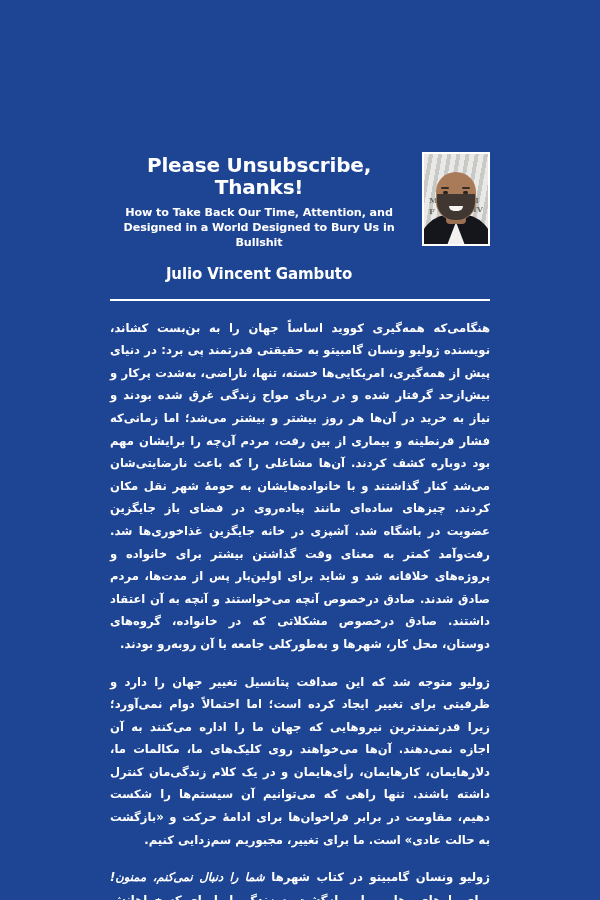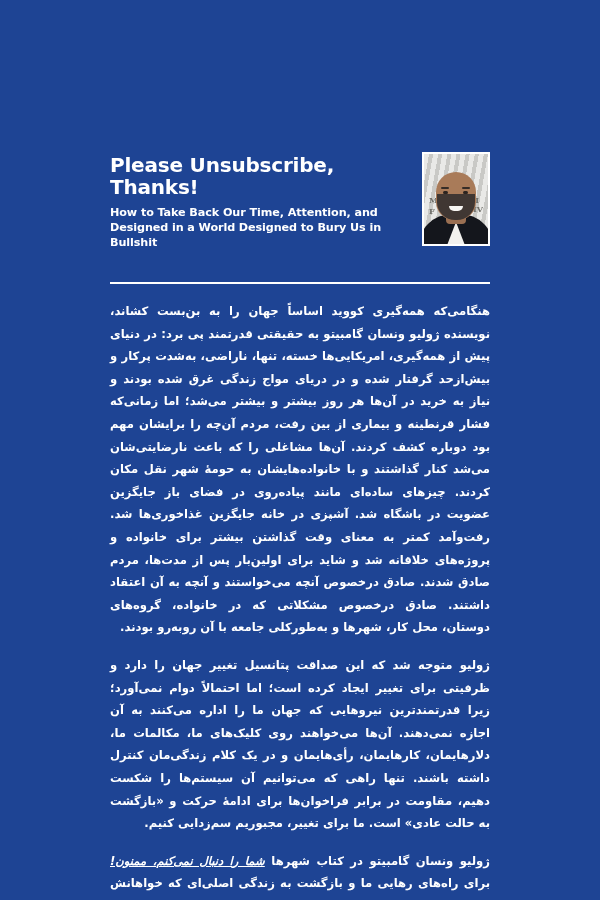--- a/index.html
+++ b/index.html
@@ -162,21 +162,21 @@
     width: 8px;
     height: 2px;
     background: #352c27;
     border-radius: 2px;
   }
   .brow.l { left: 50%; margin-left: -15px; }
   .brow.r { left: 50%; margin-left: 6px; }
 
   .titles {
     direction: ltr;
-    text-align: left;
+    text-align: center;
     color: #ffffff;
     padding-top: 2px;
     flex: 1 1 auto;
   }
   .book-title {
     font-size: 20px;
     font-weight: bold;
     line-height: 1.12;
     letter-spacing: -0.2px;
     margin: 0 0 6px 0;
@@ -215,21 +215,20 @@
     font-weight: bold;
   }
   .body-fa p {
     margin: 0 0 15px 0;
     text-align: justify;
     text-align-last: right;
   }
   .body-fa p:last-child { margin-bottom: 0; }
   .body-fa .cited {
     font-style: italic;
-    text-decoration: underline;
   }
 </style>
 </head>
 <body>
 
 <div class="cover">
   <div class="content">
 
     <div class="header">
 
@@ -253,20 +252,21 @@
             <div class="eye r"></div>
             <div class="brow l"></div>
             <div class="brow r"></div>
           </div>
         </div>
       </div>
 
       <div class="titles">
         <h1 class="book-title">Please Unsubscribe, Thanks!</h1>
         <p class="book-subtitle">How to Take Back Our Time, Attention, and Designed in a World Designed to Bury Us in Bullshit</p>
+        <p class="book-author">Julio Vincent Gambuto</p>
       </div>
 
     </div>
 
     <div class="rule top"></div>
 
     <div class="body-fa">
       <p>هنگامی‌که همه‌گیری کووید اساساً جهان را به بن‌بست کشاند، نویسنده ژولیو ونسان گامبیتو به حقیقتی قدرتمند پی برد: در دنیای پیش از همه‌گیری، امریکایی‌ها خسته، تنها، ناراضی، به‌شدت پرکار و بیش‌ازحد گرفتار شده و در دریای مواج زندگی غرق شده بودند و نیاز به خرید در آن‌ها هر روز بیشتر و بیشتر می‌شد؛ اما زمانی‌که فشار قرنطینه و بیماری از بین رفت، مردم آن‌چه را برایشان مهم بود دوباره کشف کردند. آن‌ها مشاغلی را که باعث نارضایتی‌شان می‌شد کنار گذاشتند و با خانواده‌هایشان به حومهٔ شهر نقل مکان کردند. چیزهای ساده‌ای مانند پیاده‌روی در فضای باز جایگزین عضویت در باشگاه شد. آشپزی در خانه جایگزین غذاخوری‌ها شد. رفت‌و‌آمد کمتر به معنای وقت گذاشتن بیشتر برای خانواده و پروژه‌های خلاقانه شد و شاید برای اولین‌بار پس از مدت‌ها، مردم صادق شدند. صادق درخصوص آنچه می‌خواستند و آنچه به آن اعتقاد داشتند. صادق درخصوص مشکلاتی که در خانواده، گروه‌های دوستان، محل کار، شهرها و به‌طورکلی جامعه با آن روبه‌رو بودند.</p>
       <p>ژولیو متوجه شد که این صداقت پتانسیل تغییر جهان را دارد و ظرفیتی برای تغییر ایجاد کرده است؛ اما احتمالاً دوام نمی‌آورد؛ زیرا قدرتمندترین نیروهایی که جهان ما را اداره می‌کنند به آن اجازه نمی‌دهند. آن‌ها می‌خواهند روی کلیک‌های ما، مکالمات ما، دلارهایمان، کارهایمان، رأی‌هایمان و در یک کلام زندگی‌مان کنترل داشته باشند. تنها راهی که می‌توانیم آن سیستم‌ها را شکست دهیم، مقاومت در برابر فراخوان‌ها برای ادامهٔ حرکت و «بازگشت به حالت عادی» است. ما برای تغییر، مجبوریم سم‌زدایی کنیم.</p>
       <p><span>ژولیو ونسان گامبیتو در کتاب شهرها </span><span class="cited">شما را دنبال نمی‌کنم، ممنون!</span><span> برای راه‌های رهایی ما و بازگشت به زندگی اصلی‌ای که خواهانش هستیم یک طرح اساسی ارائه می‌کند تا به‌صورت فردی و جمعی، متعهد شویم از ایمیل‌ها و اشتراک‌هایمان گرفته تا ارزیابی مجدد حضور افراد و ایده‌ها و عاداتی که دیگر در خدمت ما نیستند و ما را خوشحال نمی‌کنند، سم‌زدایی کنیم.</span></p>

